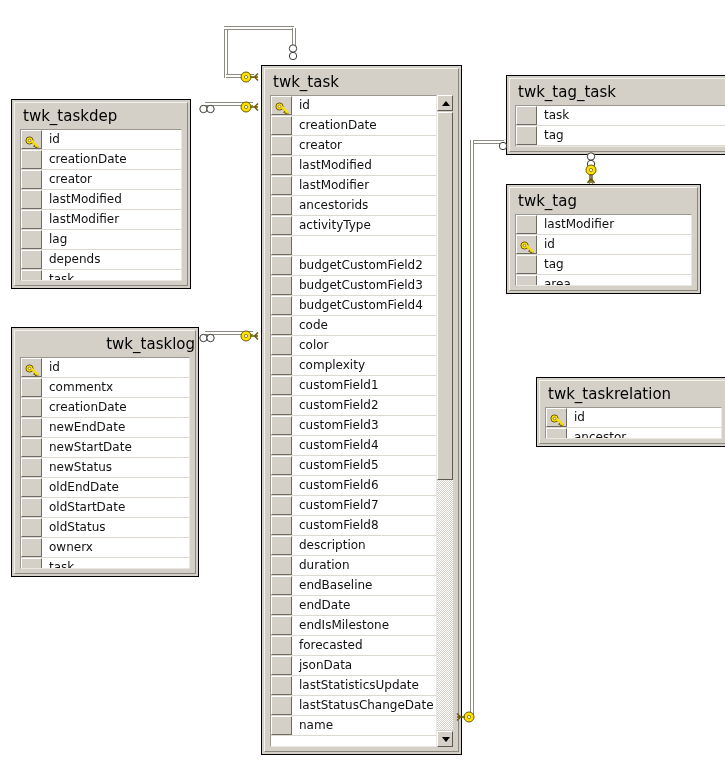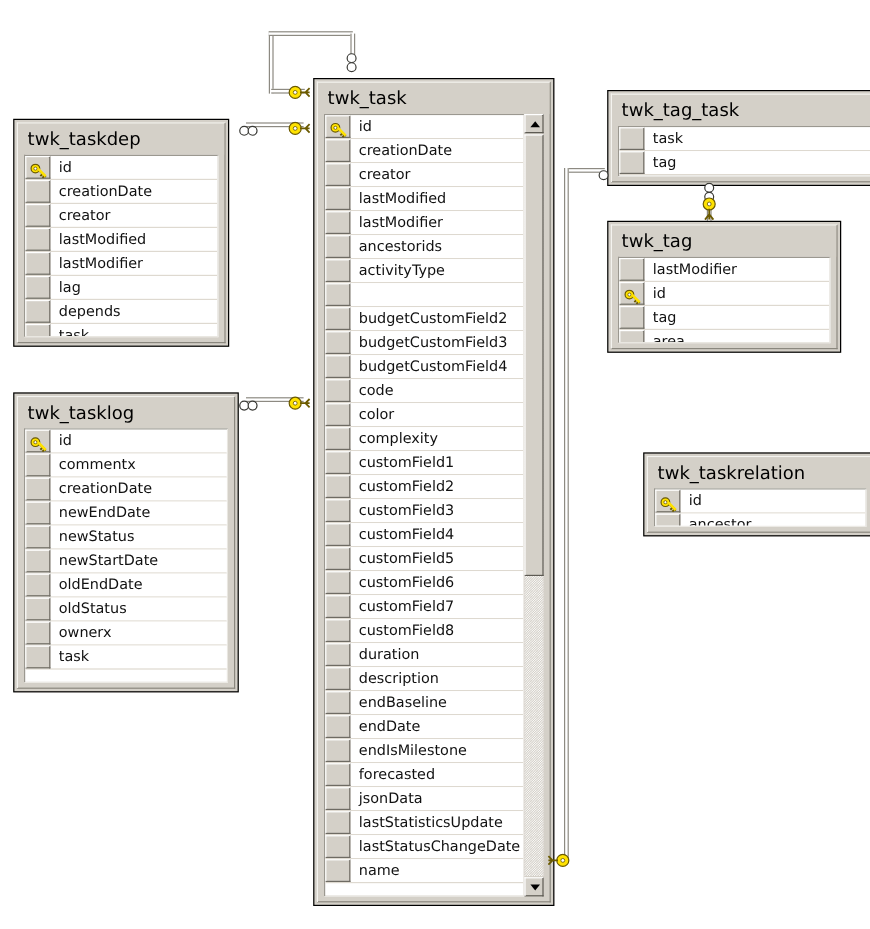--- a/index.html
+++ b/index.html
@@ -156,21 +156,21 @@
             <div class="gut"></div>
             <span class="nm">depends</span>
           </div>
           <div class="col">
             <div class="gut"></div>
             <span class="nm">task</span>
           </div>
         </div>
       </div>
     </div>
-    <div class="entity" style="left: 11px; top: 327px; width: 188px; height: 250px;">
+    <div class="entity" style="left: 11px; top: 327px; width: 188px; height: 250px; text-align: right;">
       <div class="inner">
         <div class="title">twk_tasklog</div>
         <div class="cols">
           <div class="col">
             <div class="gut">
               <span class="keyico"><svg width="14" height="13" viewBox="0 0 14 13">
                   <circle cx="4.5" cy="4.5" r="3.6" fill="#ffe200" stroke="#6b5a00" stroke-width="1"></circle>
                   <circle cx="4.5" cy="4.5" r="1.3" fill="#ffffff" stroke="#6b5a00" stroke-width="0.7"></circle>
                   <path d="M7.3 5.6 L12.6 10.9 M10.4 9.0 L9.2 10.2 M12.0 10.5 L10.9 11.7" stroke="#6b5a00" stroke-width="1.6" fill="none" stroke-linecap="square"></path>
                   <path d="M7.3 5.2 L12.3 10.2" stroke="#ffe200" stroke-width="2.2" fill="none" stroke-linecap="square"></path>
@@ -185,29 +185,33 @@
           <div class="col">
             <div class="gut"></div>
             <span class="nm">creationDate</span>
           </div>
           <div class="col">
             <div class="gut"></div>
             <span class="nm">newEndDate</span>
           </div>
           <div class="col">
             <div class="gut"></div>
+            <span class="nm">newStartDate</span>
+          </div>
+          <div class="col">
+            <div class="gut"></div>
             <span class="nm">newStatus</span>
           </div>
           <div class="col">
             <div class="gut"></div>
-            <span class="nm">newStartDate</span>
-          </div>
-          <div class="col">
-            <div class="gut"></div>
             <span class="nm">oldEndDate</span>
+          </div>
+          <div class="col">
+            <div class="gut"></div>
+            <span class="nm">oldStartDate</span>
           </div>
           <div class="col">
             <div class="gut"></div>
             <span class="nm">oldStatus</span>
           </div>
           <div class="col">
             <div class="gut"></div>
             <span class="nm">ownerx</span>
           </div>
           <div class="col">
@@ -310,25 +314,25 @@
           <div class="col">
             <div class="gut"></div>
             <span class="nm">customField7</span>
           </div>
           <div class="col">
             <div class="gut"></div>
             <span class="nm">customField8</span>
           </div>
           <div class="col">
             <div class="gut"></div>
+            <span class="nm">description</span>
+          </div>
+          <div class="col">
+            <div class="gut"></div>
             <span class="nm">duration</span>
-          </div>
-          <div class="col">
-            <div class="gut"></div>
-            <span class="nm">description</span>
           </div>
           <div class="col">
             <div class="gut"></div>
             <span class="nm">endBaseline</span>
           </div>
           <div class="col">
             <div class="gut"></div>
             <span class="nm">endDate</span>
           </div>
           <div class="col">

